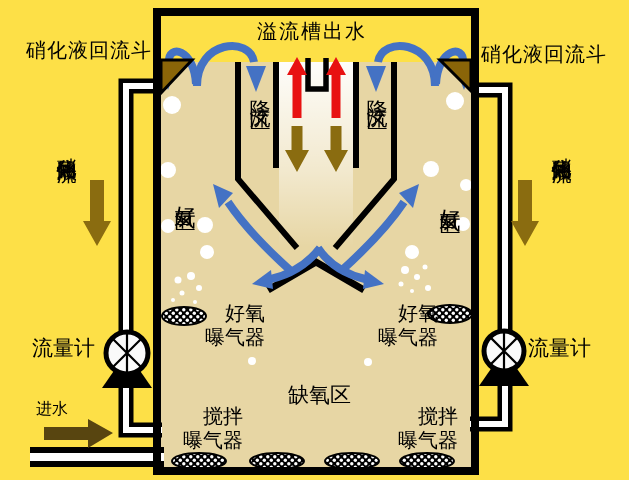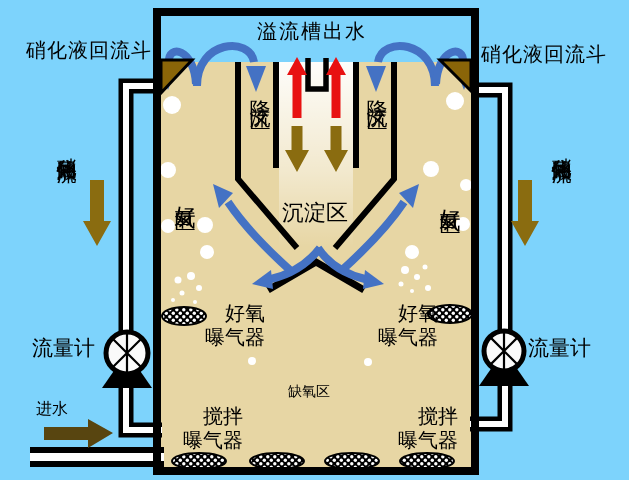--- a/index.html
+++ b/index.html
@@ -1,17 +1,17 @@
 <!DOCTYPE html>
 <html><head>
 <meta charset="utf-8">
 <style>
   html,body{margin:0;padding:0;background:#ffffff;}
   .stage{
-    position:relative;width:629px;height:480px;background:#7dd3fc;overflow:hidden;
+    position:relative;width:629px;height:480px;background:#fde047;overflow:hidden;
     font-family:"Liberation Sans","DejaVu Sans",sans-serif;color:#000;
   }
   .stage svg{position:absolute;left:0;top:0;}
   .lbl{position:absolute;color:#000;line-height:1.15;white-space:nowrap;}
   .vlbl{
     position:absolute;color:#000;
     writing-mode:vertical-rl;text-orientation:upright;white-space:nowrap;
   }
   .two-line{white-space:pre-line;text-align:right;line-height:1.18;}
   
@@ -25,21 +25,21 @@
   .l-aerobic-right {left:436px;top:193px; font-size:21px;letter-spacing:3px;}
   .l-ext-left      {left:54px; top:142px; font-size:20px;letter-spacing:1px;}
   .l-ext-right     {left:549px;top:142px; font-size:20px;letter-spacing:1px;}
   .l-flow-left     {left:32px; top:336px; font-size:21px;}
   .l-flow-right    {left:528px;top:336px; font-size:21px;}
   .l-influent      {left:36px; top:400px; font-size:16px;}
   .l-aer-aerator-left {left:191px;top:302px;width:74px;font-size:20px;}
   .l-aer-aerator-right{left:364px;top:302px;width:74px;font-size:20px;}
   .l-mix-aerator-left {left:169px;top:405px;width:74px;font-size:20px;}
   .l-mix-aerator-right{left:384px;top:405px;width:74px;font-size:20px;}
-  .l-anoxic        {left:288px;top:383px; font-size:14px;}
+  .l-anoxic        {left:288px;top:383px; font-size:21px;}
 </style>
 </head>
 <body>
 
 <div class="stage">
 
 <svg width="629" height="480" viewBox="0 0 629 480">
   <defs>
     <linearGradient id="glow" x1="0" y1="0" x2="0" y2="1">
       <stop offset="0" stop-color="#ffffff" stop-opacity="0.95"></stop>
@@ -164,21 +164,20 @@
   </g>
 
   <polygon points="44,427 88,427 88,419 113,433 88,448 88,440 44,440" fill="#584510"></polygon>
 </svg>
 
 <div class="lbl  l-hopper-left">硝化液回流斗</div>
 <div class="lbl  l-hopper-right">硝化液回流斗</div>
 <div class="lbl  l-overflow">溢流槽出水</div>
 <div class="vlbl l-downflow-left">降流区</div>
 <div class="vlbl l-downflow-right">降流区</div>
-<div class="lbl  l-settling">沉淀区</div>
 <div class="vlbl l-aerobic-left">好氧区</div>
 <div class="vlbl l-aerobic-right">好氧区</div>
 <div class="vlbl l-ext-left">硝化液外回流</div>
 <div class="vlbl l-ext-right">硝化液外回流</div>
 <div class="lbl  l-flow-left">流量计</div>
 <div class="lbl  l-flow-right">流量计</div>
 <div class="lbl  l-influent">进水</div>
 <div class="lbl two-line l-aer-aerator-left">好氧
 曝气器</div>
 <div class="lbl two-line l-aer-aerator-right">好氧

